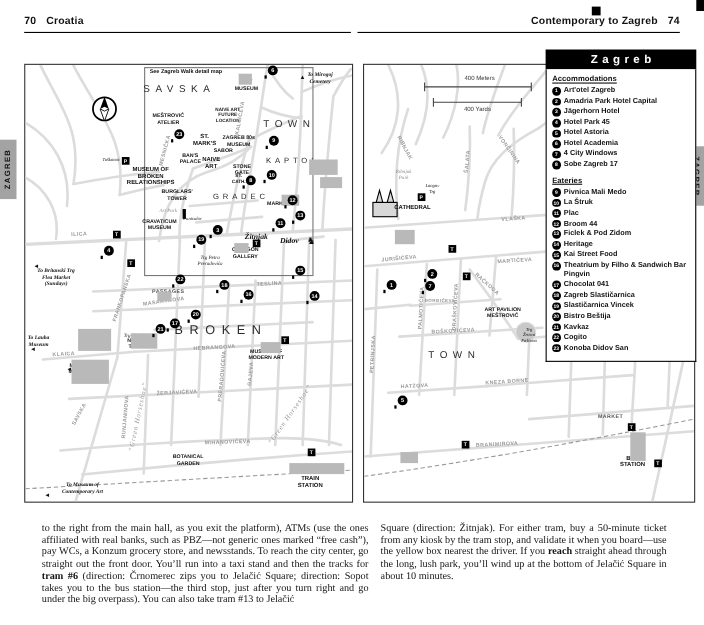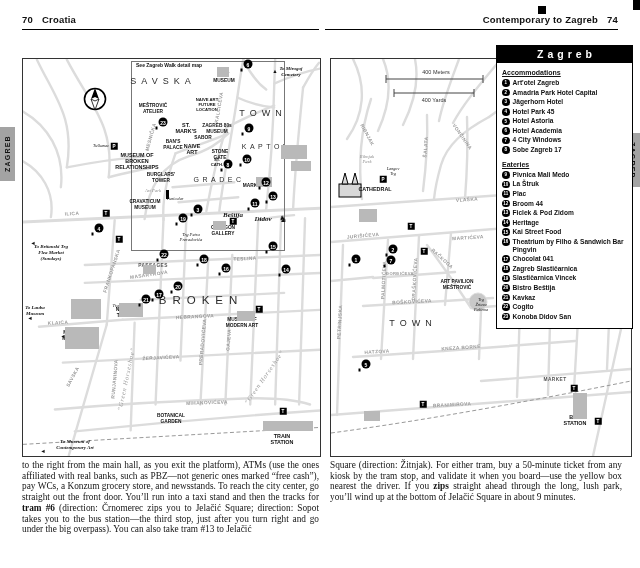--- a/index.html
+++ b/index.html
@@ -72,21 +72,21 @@
   .legitem{display:flex;align-items:flex-start;gap:3px;margin-bottom:1.8px;
            font-size:6.6px;font-weight:600;line-height:1.18;}
   .badge{flex:0 0 auto;width:7.6px;height:7.6px;border-radius:50%;background:#000;color:#fff;
          font-size:4.5px;font-weight:700;display:flex;align-items:center;justify-content:center;margin-top:.2px;}
 
   
   .body{position:absolute;top:460px;font-family:"Liberation Serif",serif;font-size:9.3px;
         line-height:10.7px;text-align:justify;color:#141414;}
   .body-l{left:22px;width:297px;}
   .body-r{left:8px;width:292px;}
-  .para{margin:0;}
+  .para{margin:16px;}
   .para.indent{text-indent:14px;}
 
   
   .tab{position:absolute;width:15px;height:54px;background:#a3a3a3;color:#111;
        font-size:7px;font-weight:700;letter-spacing:1.2px;
        writing-mode:vertical-rl;display:flex;align-items:center;justify-content:center;}
   .tabL{left:0;top:127px;transform:rotate(180deg);}
   .tabR{left:625px;top:133px;}
   .corner{position:absolute;right:0;top:0;width:7px;height:10px;background:#000;}
   .topdot{position:absolute;left:216px;top:6px;width:8px;height:8px;background:#000;}
@@ -227,21 +227,21 @@
           <div class="ml street" style="left: 138px; top: 299px; transform: translate(-50%, -50%) rotate(-3deg);">ŽERJAVIĆEVA</div>
           <div class="ml street" style="left: 184px; top: 344px; transform: translate(-50%, -50%) rotate(-2deg);">MIHANOVIĆEVA</div>
           <div class="ml street" style="left: 35px; top: 264px; transform: translate(-50%, -50%) rotate(-3deg);">KLAICA</div>
           <div class="ml street" style="left: 50px; top: 318px; transform: translate(-50%, -50%) rotate(-62deg);">SAVSKA</div>
           <div class="ml street" style="left: 92px; top: 320px; transform: translate(-50%, -50%) rotate(-85deg);">RUNJANINOVA</div>
           <div class="ml street" style="left: 180px; top: 283px; transform: translate(-50%, -50%) rotate(-85deg);">PRERADOVIĆEVA</div>
           <div class="ml street" style="left: 206px; top: 281px; transform: translate(-50%, -50%) rotate(-85deg);">GAJEVA</div>
           <div class="ml street dk" style="left: 130px; top: 207px; transform: translate(-50%, -50%);">PASSAGES</div>
           <div class="ml quote" style="left: 103px; top: 320px; transform: translate(-50%, -50%) rotate(-78deg);">“Green Horseshoe”</div>
           <div class="ml quote" style="left: 241px; top: 318px; transform: translate(-50%, -50%) rotate(-55deg);">“Green Horseshoe”</div>
-          <div class="ml place" style="left: 210px; top: 156px; transform: translate(-50%, -50%);">Beštija</div>
+          <div class="ml place" style="left: 210px; top: 156px; transform: translate(-50%, -50%);">Žitnjak</div>
           <div class="ml place" style="left: 240px; top: 160px; transform: translate(-50%, -50%);">Didov</div>
           <div class="ml it gray" style="left: 130px; top: 132px; transform: translate(-50%, -50%);">Art Park</div>
           <div class="ml it" style="left: 168px; top: 178px; transform: translate(-50%, -50%);">Trg Petra
 Preradovića</div>
           <div class="ml it" style="left: 101px; top: 249px; transform: translate(-50%, -50%);">Trg Maršala
 Tita</div>
           <div class="ml tinyit" style="left: 152px; top: 140px; transform: translate(-50%, -50%);">Funicular</div>
           <div class="ml tinyit" style="left: 78px; top: 87px; transform: translate(-50%, -50%);">Tuškanac</div>
           <div class="ml dir" style="left: 268px; top: 13px; transform: translate(-50%, -50%);">To Mirogoj
 Cemetery</div>
@@ -499,20 +499,20 @@
             </div>
             <div class="legitem">
               <span class="badge">23</span>
               <span class="legname">Konoba Didov San</span>
             </div>
           </div>
       </div>
     </div>
 
     <div class="body body-r">
-      <p class="para"><span>Square (direction: Žitnjak). For either tram, buy a 50-minute ticket from any kiosk by the tram stop, and validate it when you board—use the yellow box nearest the driver. If you </span><span style="font-weight: 700;">zips</span><span> straight ahead through the long, lush park, you’ll wind up at the bottom of Jelačić Square in about 9 minutes.</span></p>
+      <p class="para"><span>Square (direction: Žitnjak). For either tram, buy a 50-minute ticket from any kiosk by the tram stop, and validate it when you board—use the yellow box nearest the driver. If you </span><span style="font-weight: 700;">reach</span><span> straight ahead through the long, lush park, you’ll wind up at the bottom of Jelačić Square in about 10 minutes.</span></p>
     </div>
   </div>
 
   <div class="tab tabL">ZAGREB</div>
   <div class="tab tabR">ZAGREB</div>
   <div class="corner"></div>
 </div>
 
 </body></html>

